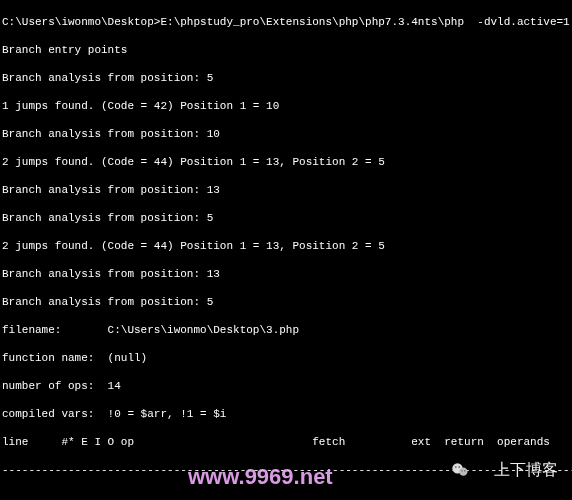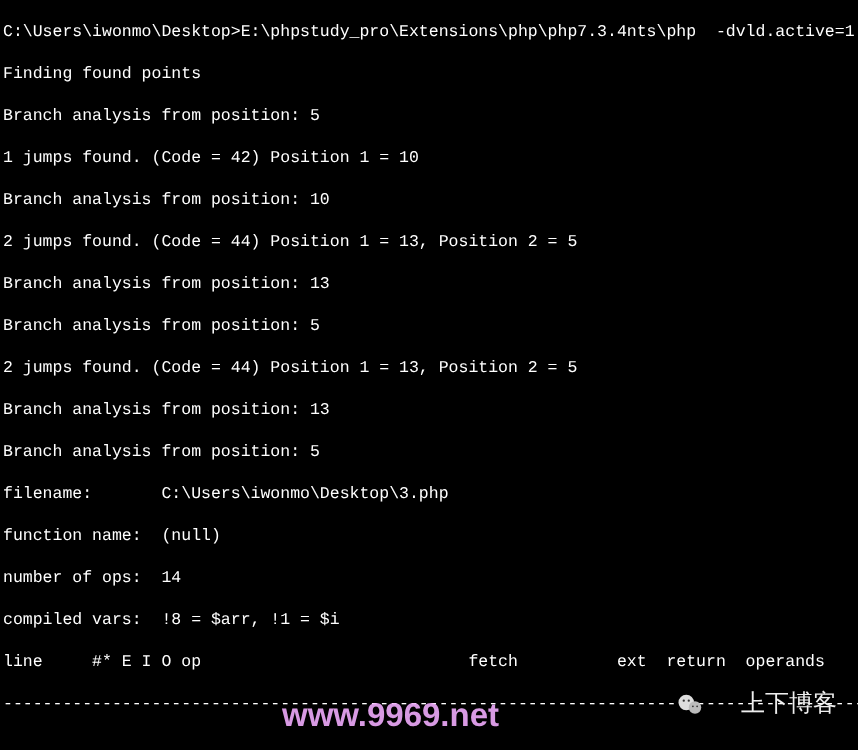--- a/index.html
+++ b/index.html
@@ -47,34 +47,34 @@
   .wechat-icon {
     width: 20px;
     height: 20px;
   }
 </style>
 </head>
 <body>
 
 <div class="terminal">
 <div class="line">C:\Users\iwonmo\Desktop&gt;E:\phpstudy_pro\Extensions\php\php7.3.4nts\php  -dvld.active=1 1.php</div>
-<div class="line">Finding found points</div>
+<div class="line">Branch entry points</div>
 <div class="line">Branch analysis from position: 5</div>
 <div class="line">1 jumps found. (Code = 42) Position 1 = 10</div>
 <div class="line">Branch analysis from position: 10</div>
 <div class="line">2 jumps found. (Code = 44) Position 1 = 13, Position 2 = 5</div>
 <div class="line">Branch analysis from position: 13</div>
 <div class="line">Branch analysis from position: 5</div>
 <div class="line">2 jumps found. (Code = 44) Position 1 = 13, Position 2 = 5</div>
 <div class="line">Branch analysis from position: 13</div>
 <div class="line">Branch analysis from position: 5</div>
 <div class="line">filename:       C:\Users\iwonmo\Desktop\3.php</div>
 <div class="line">function name:  (null)</div>
 <div class="line">number of ops:  14</div>
-<div class="line">compiled vars:  !8 = $arr, !1 = $i</div>
+<div class="line">compiled vars:  !0 = $arr, !1 = $i</div>
 <div class="line">line     #* E I O op                           fetch          ext  return  operands</div>
 <div class="line dash-row">---------------------------------------------------------------------------------------------</div>
 
 
 
 
 
 </div>
 
 <div class="watermark-green">www.9969.net</div>

